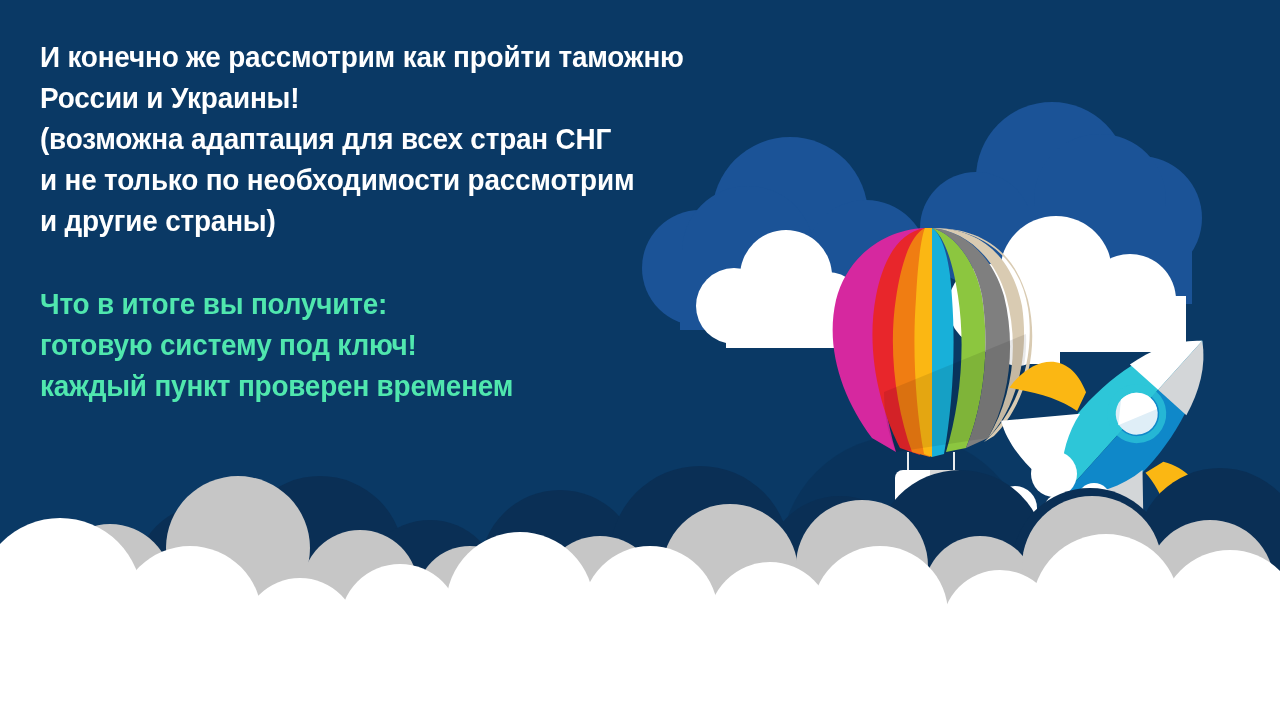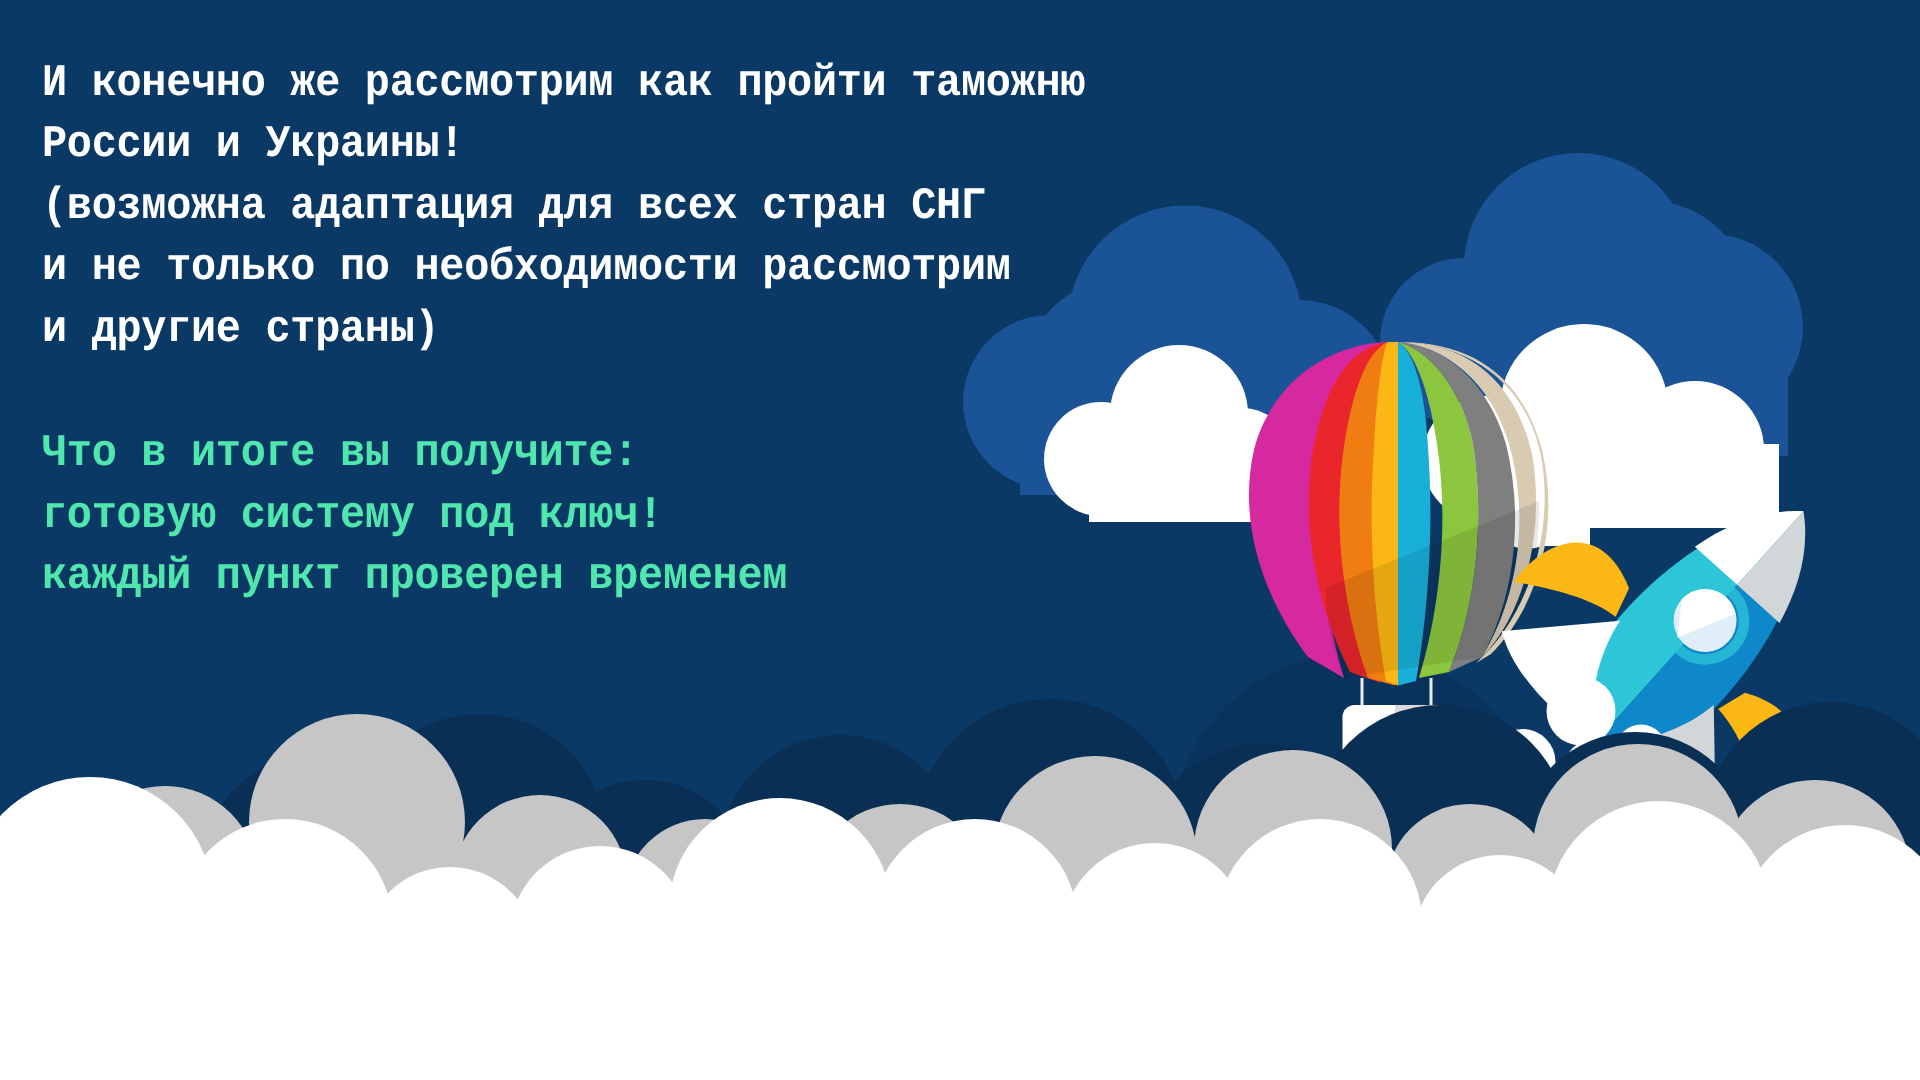--- a/index.html
+++ b/index.html
@@ -9,21 +9,21 @@
     background:#0a3965;
   }
   #slide{
     position:relative;width:1280px;height:720px;overflow:hidden;
     background:#0a3965;
   }
   .art{position:absolute;left:0;top:0;width:1280px;height:720px;}
 
   
   #text-block{
-    position:absolute;left:28px;top:36px;width:760px;z-index:40;font-family:Liberation Mono, monospace;
+    position:absolute;left:40px;top:36px;width:760px;z-index:40;
   }
   .line{
     font-size:30px;
     line-height:41px;
     font-weight:700;
     letter-spacing:-0.2px;
     white-space:nowrap;
     font-stretch:condensed;
     transform:scaleX(0.93);
     transform-origin:left center;

